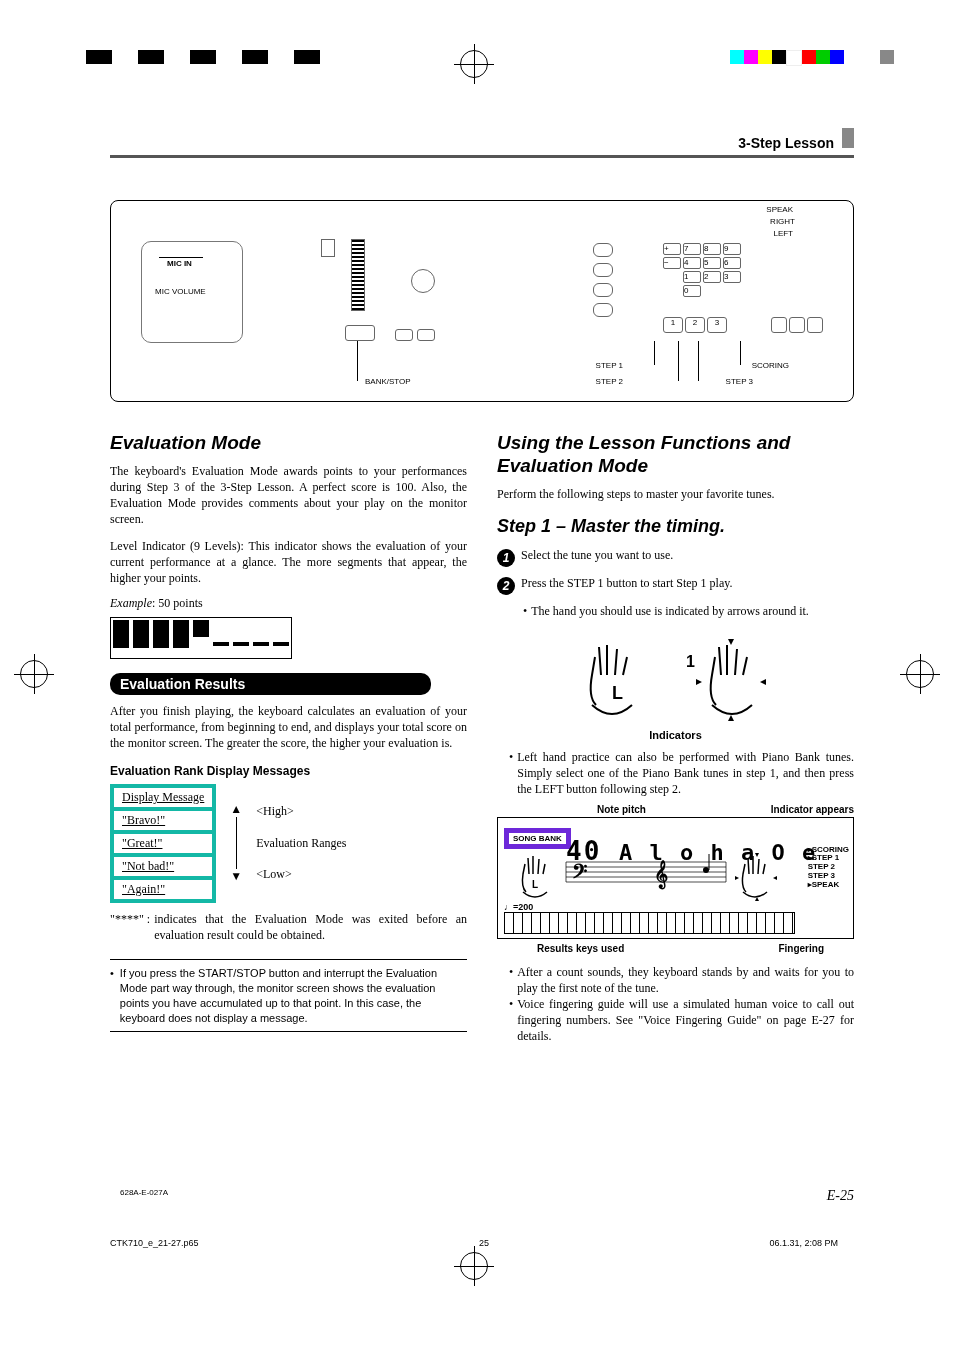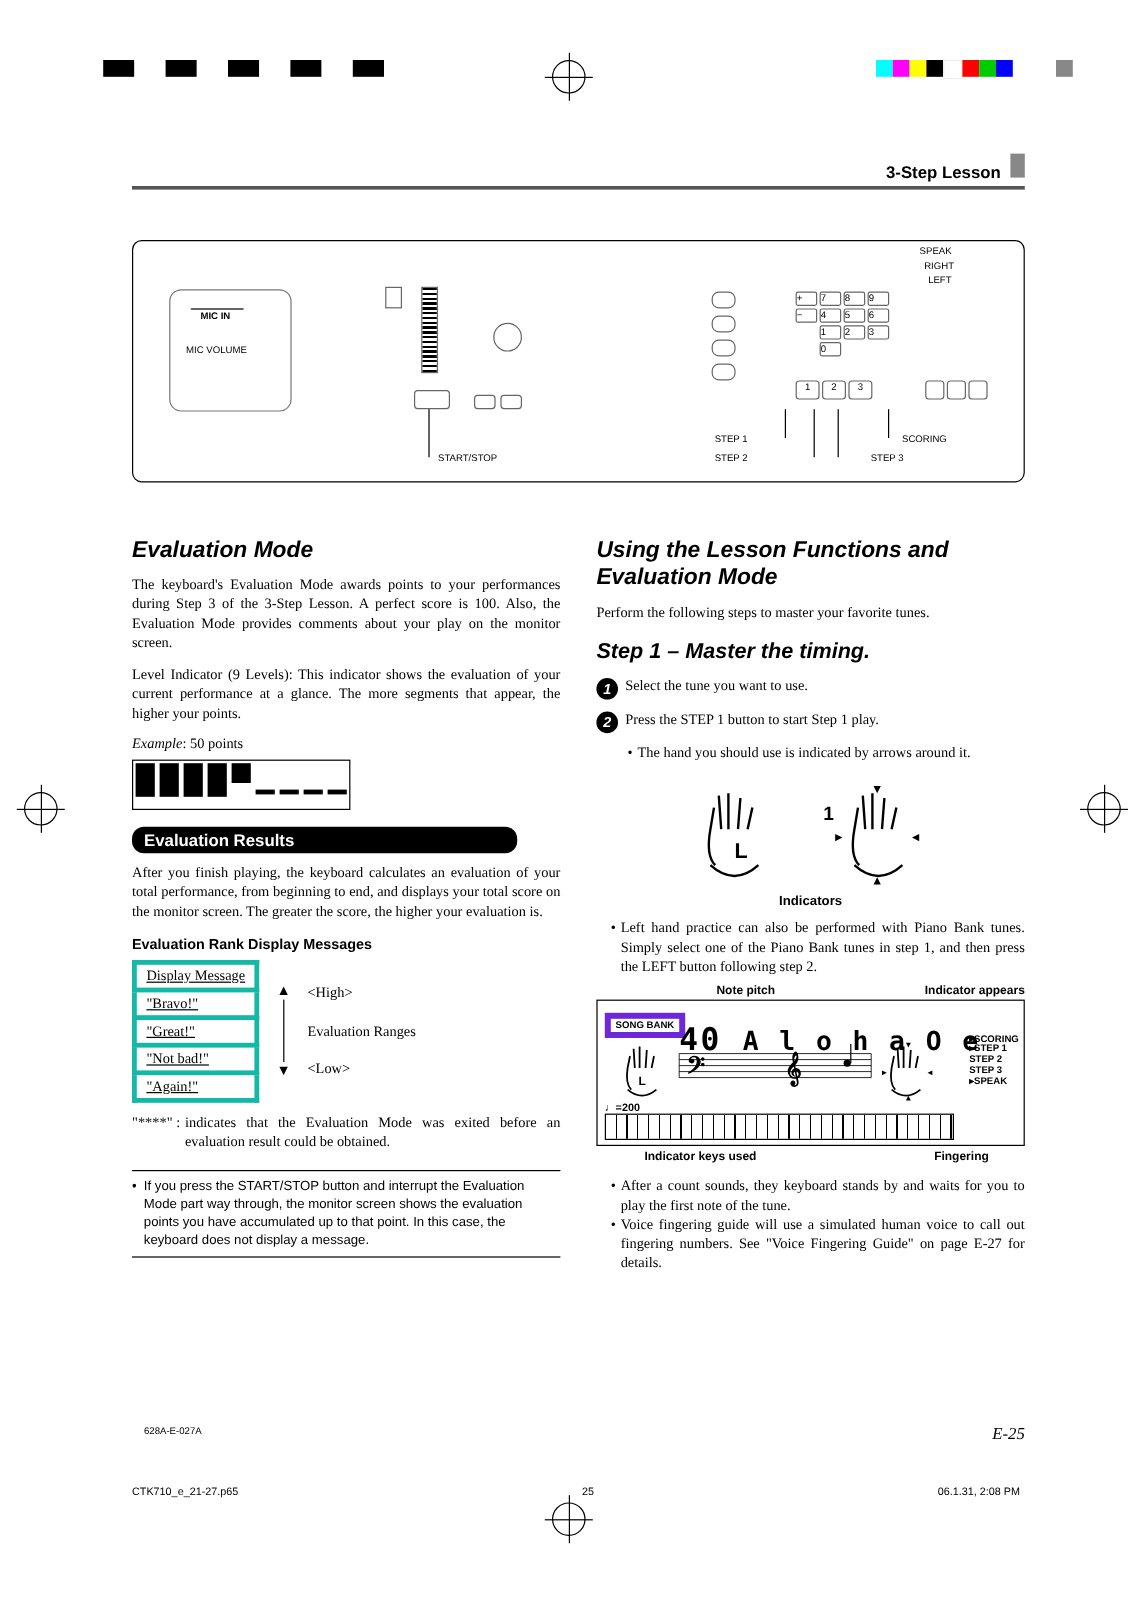--- a/index.html
+++ b/index.html
@@ -46,21 +46,21 @@
     margin-top: 60px;
     border: 1px solid #000;
     border-radius: 8px;
     height: 200px;
     position: relative;
     font-family: Arial, Helvetica, sans-serif;
     font-size: 8px;
   }
   .diagram-label { position: absolute; white-space: nowrap; }
   .columns {
-    margin-top: 46px;
+    margin-top: 30px;
     display: flex;
     gap: 30px;
     justify-content: center;
   }
   .col { flex: 1; min-width: 0; }
   h1.section-title {
     font-family: Arial, Helvetica, sans-serif;
     font-style: italic;
     font-weight: bold;
     font-size: 19px;
@@ -177,21 +177,21 @@
   }
   .page-num {
     position:absolute; right:100px; top:1188px;
     font-style: italic; font-size: 14px;
   }
   .footer-left {
     position:absolute; left:120px; top:1188px;
     font-size:8px; font-family: Arial, Helvetica, sans-serif;
   }
   .footer-line {
-    position:absolute; left:110px; right:104px; top: 1238px;
+    position:absolute; left:110px; right:116px; top: 1238px;
     font-size: 9px; font-family: Arial, Helvetica, sans-serif;
     display:flex; justify-content:space-between;
   }
   .crop-squares {
     position:absolute; top:50px; left:86px;
     display:flex;
   }
   .crop-squares .sq { width:26px; height:14px; }
   .crop-squares-right {
     position:absolute; top:50px; right:60px; display:flex;
@@ -256,21 +256,21 @@
       <div style="position:absolute; left:50px; top:0; width:12px; height:70px; background:repeating-linear-gradient(#000,#000 2px,#fff 2px,#fff 4px); border:1px solid #666;"></div>
       <div style="position:absolute; left:110px; top:30px; width:22px; height:22px; border:1px solid #666; border-radius:50%;"></div>
       <div style="position:absolute; left:4px; top:86px; width:150px; height:18px; border:0;">
         <div style="position:absolute; left:40px; top:0; width:28px; height:14px; border:1px solid #666; border-radius:3px;"></div>
         <div style="position:absolute; left:90px; top:4px; width:16px; height:10px; border:1px solid #666; border-radius:3px;"></div>
         <div style="position:absolute; left:112px; top:4px; width:16px; height:10px; border:1px solid #666; border-radius:3px;"></div>
       </div>
     </div>
 
     <div style="position:absolute; left:246px; top:140px; width:1px; height:40px; background:#000;"></div>
-    <div class="diagram-label" style="left:254px; top:176px;">START/STOP</div>
+    <div class="diagram-label" style="left:254px; top:176px;">BANK/STOP</div>
 
     <div style="position:absolute; right:30px; top:36px; width:260px; height:100px;">
 
       <div style="position:absolute; left:100px; top:6px; display:grid; grid-template-columns:repeat(4,18px); grid-template-rows:repeat(4,12px); gap:2px;">
         <div style="border:1px solid #666;border-radius:2px;">+</div>
           <div style="border:1px solid #666;border-radius:2px;">7</div>
           <div style="border:1px solid #666;border-radius:2px;">8</div>
           <div style="border:1px solid #666;border-radius:2px;">9</div>
         <div style="border:1px solid #666;border-radius:2px;">−</div>
           <div style="border:1px solid #666;border-radius:2px;">4</div>
@@ -488,21 +488,21 @@
 
         <div style="position:absolute; left:6px; right:58px; bottom:4px; height:20px; border:1px solid #000; background:
           repeating-linear-gradient(to right,#fff 0,#fff 8px,#000 8px,#000 9px);">
         </div>
         <div style="position:absolute; left:6px; right:58px; bottom:14px; height:10px; display:flex;">
           
         </div>
       </div>
 
       <div class="lcd-caption-row" style="padding:2px 30px 0 40px;">
-        <span>Indicator keys used</span>
+        <span>Results keys used</span>
         <span>Fingering</span>
       </div>
 
       <div class="sub-bullet" style="margin:10px 0 0 12px;">
         <span>•</span>
         <span>After a count sounds, they keyboard stands by and waits for you to play the first note of the tune.</span>
       </div>
       <div class="sub-bullet" style="margin-left:12px;">
         <span>•</span>
         <span>Voice fingering guide will use a simulated human voice to call out fingering numbers. See "Voice Fingering Guide" on page E-27 for details.</span>

